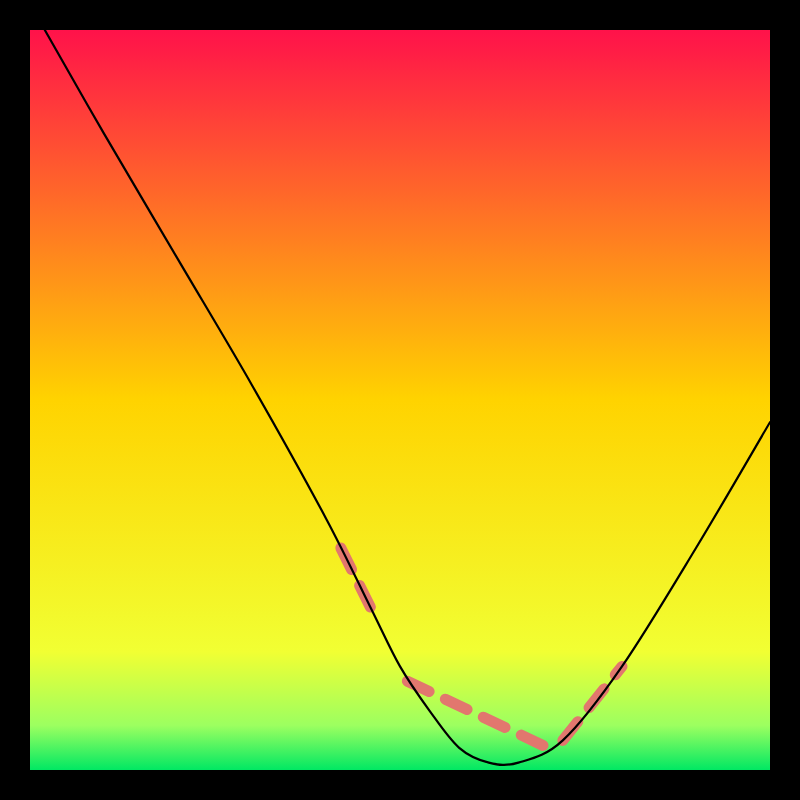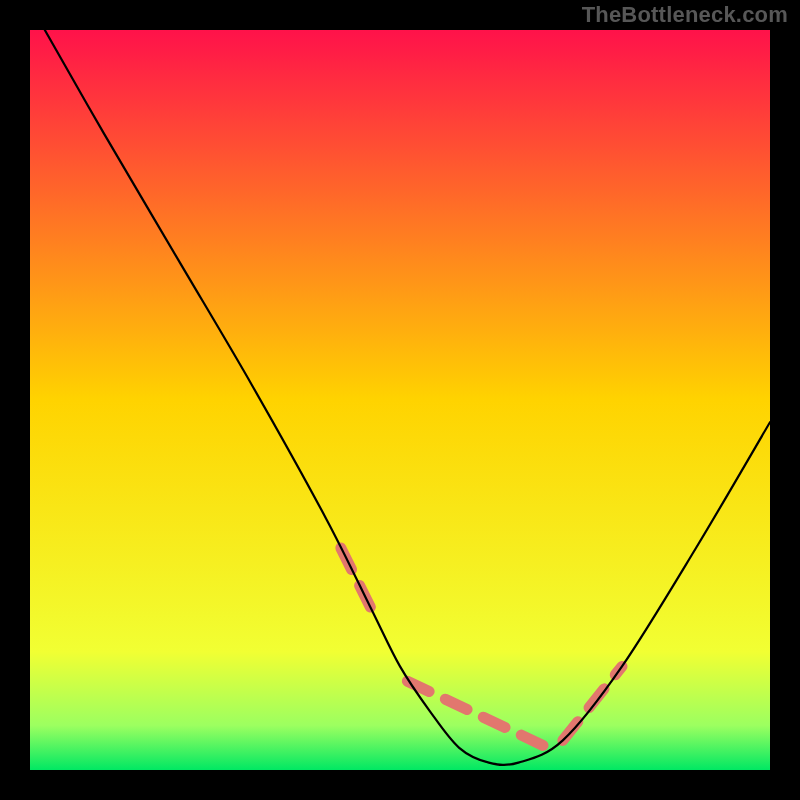--- a/index.html
+++ b/index.html
@@ -39,21 +39,20 @@
     fill: none;
     stroke-width: 11;
     stroke-linecap: round;
     stroke-dasharray: 24 18;
   }
 </style>
 </head>
 <body>
 
 <div class="frame">
-  <div class="watermark">TheBottleneck.com</div>
   <div class="plot">
     <svg id="chart-svg" width="740" height="740" viewBox="0 0 740 740" preserveAspectRatio="none">
       <defs>
         <linearGradient id="bg-grad" x1="0" y1="0" x2="0" y2="1">
             <stop offset="0%" stop-color="#ff124a"></stop>
             <stop offset="50%" stop-color="#ffd300"></stop>
             <stop offset="84%" stop-color="#f1ff33"></stop>
             <stop offset="94%" stop-color="#9cff60"></stop>
             <stop offset="100%" stop-color="#00e863"></stop>
           </linearGradient>

